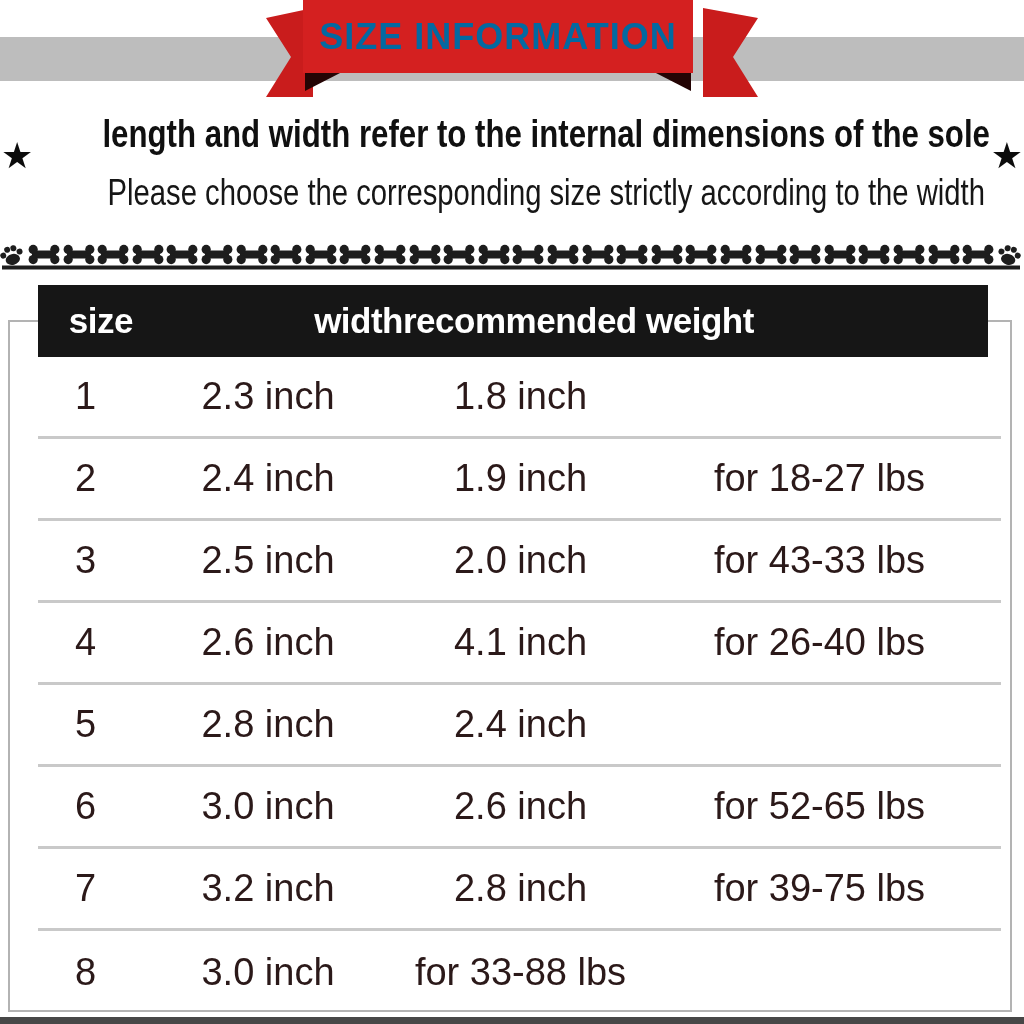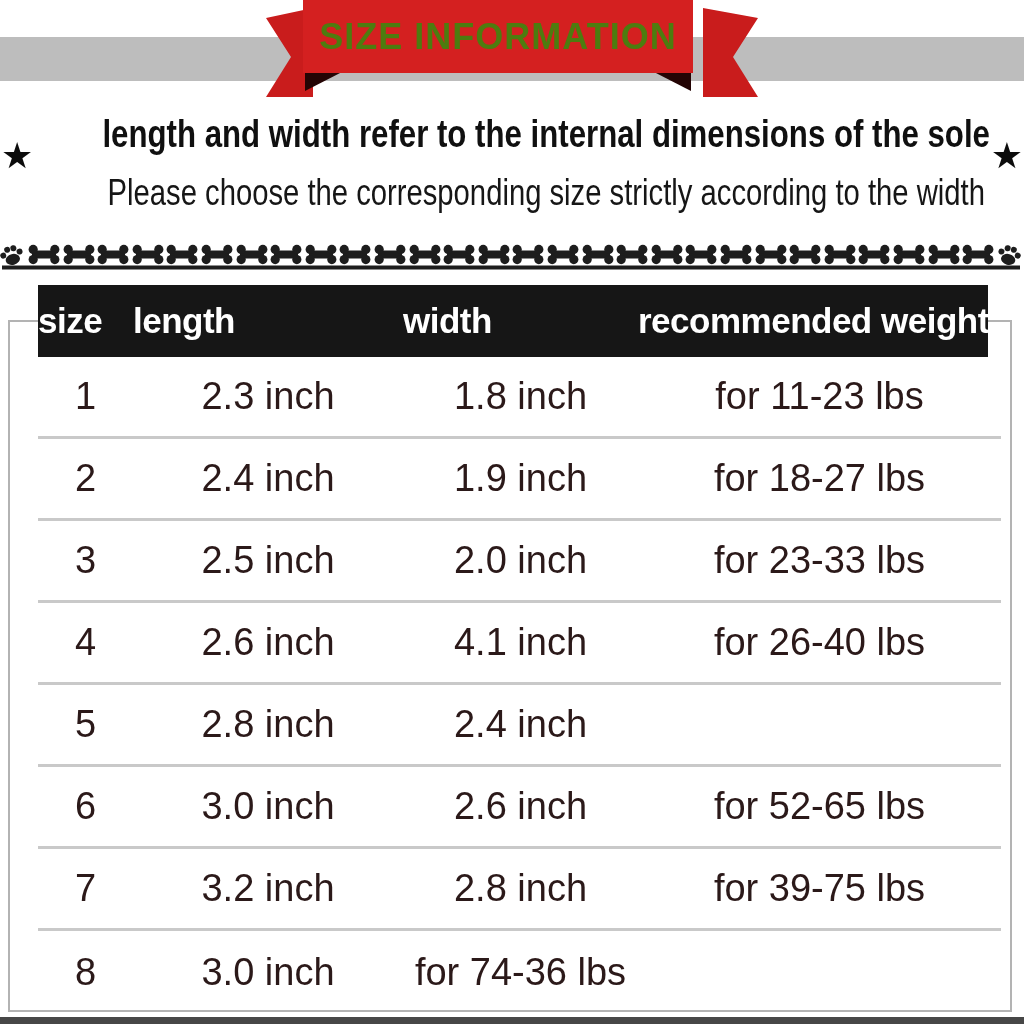--- a/index.html
+++ b/index.html
@@ -7,21 +7,21 @@
     position: relative; width: 1024px; height: 1024px;
     background: #ffffff; overflow: hidden;
     font-family: "Liberation Sans", sans-serif;
   }
   
   .graybar { position: absolute; left: 0; top: 37px; width: 1024px; height: 44px; background: #bdbdbd; }
   .ribbonsvg { position: absolute; left: 0; top: 0; width: 1024px; height: 110px; }
   .ribbontitle {
     position: absolute; left: 303px; top: 0; width: 390px; height: 73px;
     display: flex; align-items: center; justify-content: center;
-    color: #4d7c0f; font-size: 36px; font-weight: bold; letter-spacing: 1px; white-space: nowrap;
+    color: #0369a1; font-size: 36px; font-weight: bold; letter-spacing: 1px; white-space: nowrap;
   }
   
   .note { position: absolute; left: 0; width: 1024px; text-align: center; white-space: nowrap; color: #101010; }
   .note1 { top: 112px; font-size: 39px; font-weight: bold; transform: scaleX(0.80); transform-origin: 50% 50%; }
   .note2 { top: 172px; font-size: 37px; font-weight: normal; color: #161616; transform: scaleX(0.79); transform-origin: 50% 50%; }
   .star { position: absolute; top: 136px; font-size: 36px; color: #0c0c0c; line-height: 40px; }
   .starL { left: 1px; }
   .starR { right: 1px; }
   
   .bonesvg { position: absolute; left: 0; top: 241px; width: 1024px; height: 32px; }
@@ -29,21 +29,21 @@
   .frame {
     position: absolute; left: 8px; top: 320px; width: 1004px; height: 692px;
     border: 2px solid #b3b3b3; box-sizing: border-box; background: transparent;
   }
   .thead {
     position: absolute; left: 38px; top: 285px; width: 950px; height: 72px;
     background: #161616; display: grid; grid-template-columns: 95px 270px 235px 1fr;
     align-items: center;
   }
   .thcell {
-    text-align: left; color: #ffffff; font-size: 35px; font-weight: bold;
+    text-align: right; color: #ffffff; font-size: 35px; font-weight: bold;
     letter-spacing: -0.5px; white-space: nowrap;
   }
   .tbody { position: absolute; left: 38px; top: 357px; width: 963px; }
   .trow {
     display: grid; grid-template-columns: 95px 270px 235px 1fr;
     align-items: center; height: 82px; box-sizing: border-box;
     border-bottom: 3px solid #c9c9c9;
   }
   .trow:last-child { border-bottom: none; }
   .tcell { text-align: center; color: #2b1919; font-size: 38px; white-space: nowrap; }
@@ -123,43 +123,41 @@
     </g>
     <g transform="translate(997,3) rotate(14 12 12)">
         <use href="#paw"></use>
       </g>
   </svg>
 
   <div class="frame"></div>
 
   <div class="thead">
     <div class="thcell">size</div>
-    <div class="thcell">length</div>
     <div class="thcell">width</div>
     <div class="thcell">recommended weight</div>
   </div>
 
   <div class="tbody">
       <div class="trow">
         <div class="tcell">1</div>
         <div class="tcell">2.3 inch</div>
         <div class="tcell">1.8 inch</div>
-        <div class="tcell">for 11-23 lbs</div>
       </div>
       <div class="trow">
         <div class="tcell">2</div>
         <div class="tcell">2.4 inch</div>
         <div class="tcell">1.9 inch</div>
         <div class="tcell">for 18-27 lbs</div>
       </div>
       <div class="trow">
         <div class="tcell">3</div>
         <div class="tcell">2.5 inch</div>
         <div class="tcell">2.0 inch</div>
-        <div class="tcell">for 23-33 lbs</div>
+        <div class="tcell">for 43-33 lbs</div>
       </div>
       <div class="trow">
         <div class="tcell">4</div>
         <div class="tcell">2.6 inch</div>
         <div class="tcell">4.1 inch</div>
         <div class="tcell">for 26-40 lbs</div>
       </div>
       <div class="trow">
         <div class="tcell">5</div>
         <div class="tcell">2.8 inch</div>
@@ -173,19 +171,19 @@
       </div>
       <div class="trow">
         <div class="tcell">7</div>
         <div class="tcell">3.2 inch</div>
         <div class="tcell">2.8 inch</div>
         <div class="tcell">for 39-75 lbs</div>
       </div>
       <div class="trow">
         <div class="tcell">8</div>
         <div class="tcell">3.0 inch</div>
-        <div class="tcell">for 74-36 lbs</div>
+        <div class="tcell">for 33-88 lbs</div>
       </div>
     </div>
 
   <div class="bottombar"></div>
 
 </div>
 
 </body></html>

